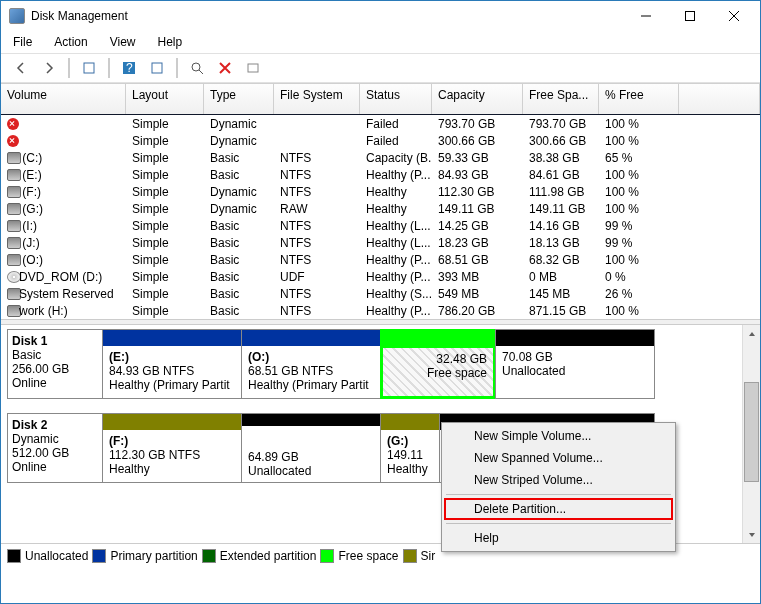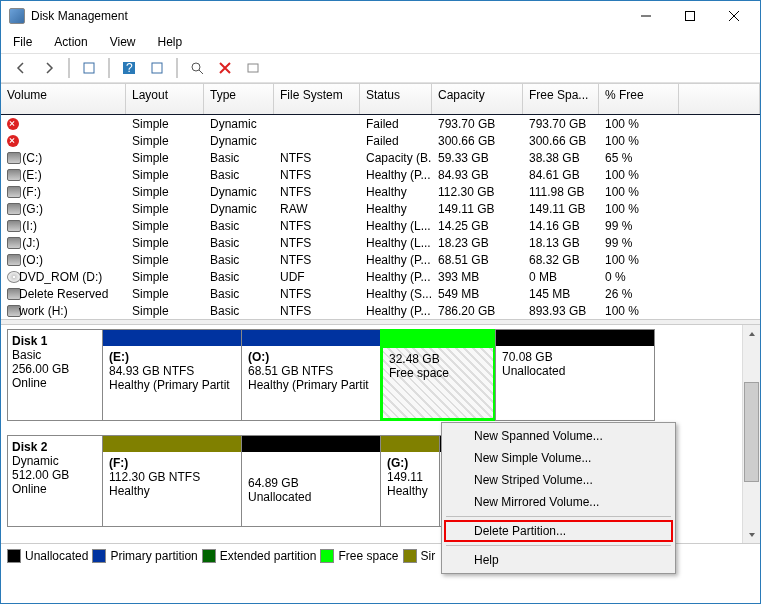--- a/index.html
+++ b/index.html
@@ -21,21 +21,21 @@
 .cell{padding:0 6px;overflow:hidden;white-space:nowrap}
 .vicon{width:14px;height:12px;display:inline-block;vertical-align:middle;margin-right:-2px}
 .disk-icon{background:linear-gradient(#888,#ccc);border:1px solid #666;border-radius:2px}
 .cd-icon{background:radial-gradient(circle,#fff 15%,#d0d0d0 20%,#f0f0f0 70%);border:1px solid #888;border-radius:50%}
 .fail-icon{width:12px;height:12px;background:#d22;border-radius:50%;position:relative}
 .fail-icon:after{content:"";position:absolute;left:2px;top:5px;width:6px;height:1px;background:#fff;transform:rotate(45deg)}
 .fail-icon:before{content:"";position:absolute;left:2px;top:5px;width:6px;height:1px;background:#fff;transform:rotate(-45deg)}
 .col1{width:125px}.col2{width:78px}.col3{width:70px}.col4{width:86px}.col5{width:72px}.col6{width:91px}.col7{width:76px}.col8{width:80px}.colend{flex:1}
 .middiv{height:6px;background:#f0f0f0;border-top:1px solid #ccc;border-bottom:1px solid #ccc}
 .diskarea{padding:4px 2px 4px 6px;height:218px;overflow:hidden;position:relative}
-.diskrow{display:flex;height:92px;margin-bottom:14px}
+.diskrow{display:flex;height:70px;margin-bottom:14px}
 .diskhead{width:96px;border:1px solid #888;padding:4px;background:#fff}
 .diskhead .dt{font-weight:bold}
 .diskparts{flex:1;display:flex;gap:0}
 .part{border:1px solid #888;margin-left:-1px;display:flex;flex-direction:column;background:#fff}
 .part .cap{height:16px}
 .part .body{flex:1;padding:4px 6px;font-size:11px}
 .part .body .vl{font-weight:bold}
 .cap-blue{background:#0033a0}
 .cap-olive{background:#808000}
 .cap-black{background:#000}
@@ -240,37 +240,37 @@
       <div class="cell col1"><span class="vicon cd-icon"></span><span>DVD_ROM (D:)</span></div>
       <div class="cell col2">Simple</div>
       <div class="cell col3">Basic</div>
       <div class="cell col4">UDF</div>
       <div class="cell col5">Healthy (P...</div>
       <div class="cell col6">393 MB</div>
       <div class="cell col7">0 MB</div>
       <div class="cell col8">0 %</div>
     </div>
     <div class="row">
-      <div class="cell col1"><span class="vicon disk-icon"></span><span>Delete Reserved</span></div>
+      <div class="cell col1"><span class="vicon disk-icon"></span><span>System Reserved</span></div>
       <div class="cell col2">Simple</div>
       <div class="cell col3">Basic</div>
       <div class="cell col4">NTFS</div>
       <div class="cell col5">Healthy (S...</div>
       <div class="cell col6">549 MB</div>
       <div class="cell col7">145 MB</div>
       <div class="cell col8">26 %</div>
     </div>
     <div class="row">
       <div class="cell col1"><span class="vicon disk-icon"></span><span>work (H:)</span></div>
       <div class="cell col2">Simple</div>
       <div class="cell col3">Basic</div>
       <div class="cell col4">NTFS</div>
       <div class="cell col5">Healthy (P...</div>
       <div class="cell col6">786.20 GB</div>
-      <div class="cell col7">893.93 GB</div>
+      <div class="cell col7">871.15 GB</div>
       <div class="cell col8">100 %</div>
     </div>
   </div>
 
 <div class="middiv"></div>
 
 <div class="da-wrap">
 <div class="diskarea" style="flex:1">
 
   <div class="diskrow">
@@ -290,21 +290,21 @@
             </div>
           </div>
           <div class="part" style="width: 140px;">
             <div class="cap cap-blue"></div>
             <div class="body">
               <div class="vl">(O:)</div>
               <div>68.51 GB NTFS</div>
               <div>Healthy (Primary Partit</div>
             </div>
           </div>
-          <div class="part sel" style="width: 116px;">
+          <div class="part sel" style="width: 116px; text-align: right;">
             <div class="cap cap-lime"></div>
             <div class="body hatch">
               <div>32.48 GB</div>
               <div>Free space</div>
             </div>
           </div>
           <div class="part" style="width: 160px;">
             <div class="cap cap-black"></div>
             <div class="body">
               <div>70.08 GB</div>
@@ -380,21 +380,20 @@
   <span>Primary partition</span>
   <span class="sw" style="background:#006400"></span>
   <span>Extended partition</span>
   <span class="sw" style="background:#00ff00"></span>
   <span>Free space</span>
   <span class="sw" style="background:#808000"></span>
   <span>Sir</span>
 </div>
 
 <div class="ctxmenu">
+  <div class="mi">New Simple Volume...</div>
   <div class="mi">New Spanned Volume...</div>
-  <div class="mi">New Simple Volume...</div>
   <div class="mi">New Striped Volume...</div>
-  <div class="mi">New Mirrored Volume...</div>
   <div class="msep"></div>
   <div class="mi hl">Delete Partition...</div>
   <div class="msep"></div>
   <div class="mi">Help</div>
 </div>
 
 </body></html>

